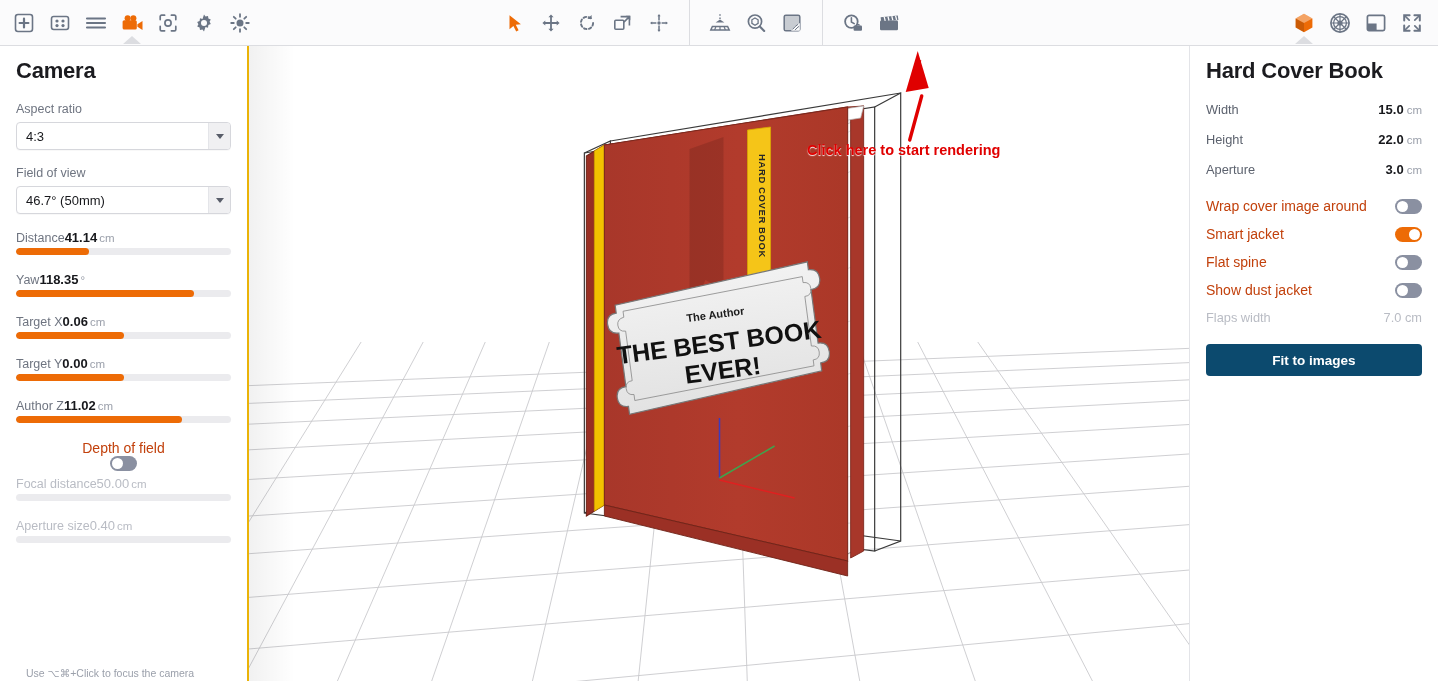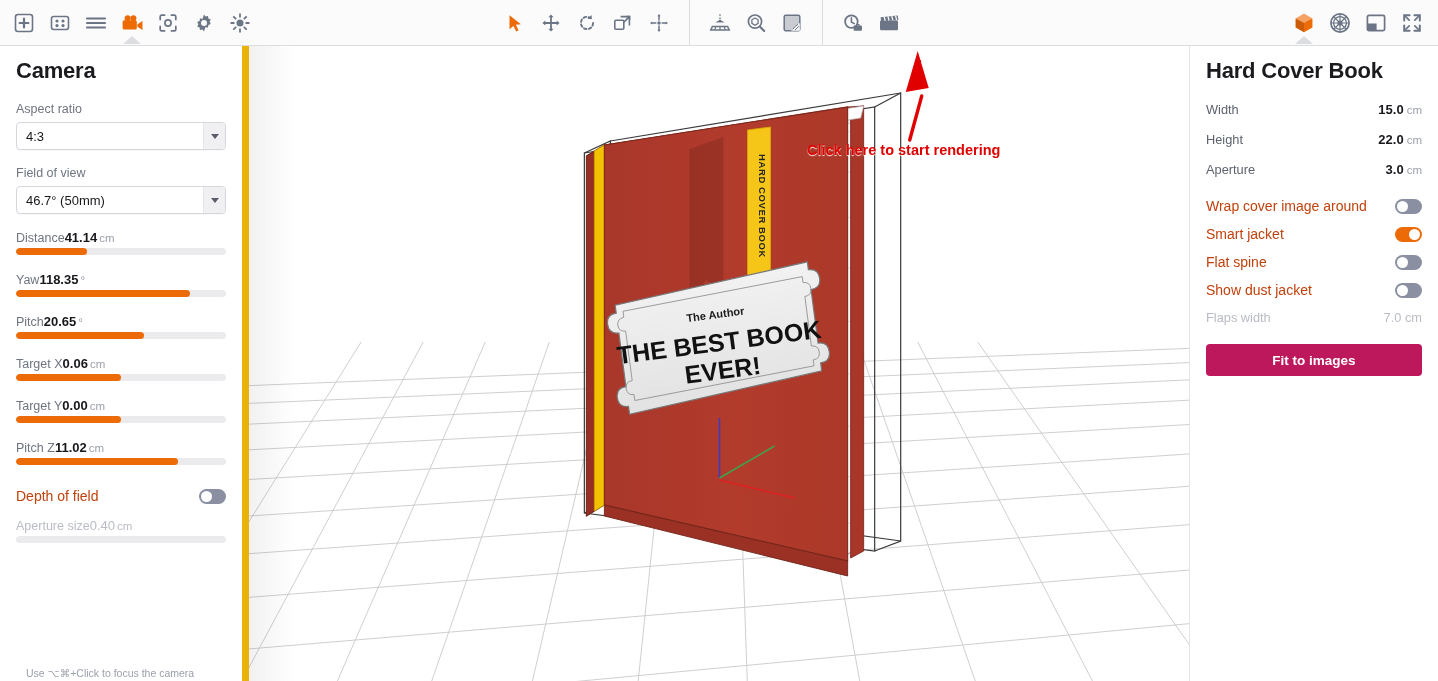--- a/index.html
+++ b/index.html
@@ -36,21 +36,21 @@
     content: ""; position: absolute; left: -9px; top: 0px;
     width: 0; height: 0; border-left: 9px solid transparent; border-right: 9px solid transparent;
     border-bottom: 8px solid #dcdde1; z-index: -1;
   }
 
   
   .body { flex: 1; display: flex; position: relative; }
 
   
   .panel { width: 249px; min-width: 249px; background: #fff; position: relative; overflow: hidden; }
-  .panel-left { border-right: 7px solid #eab308; padding: 0 16px; }
+  .panel-left { border-right: 2px solid #eab308; padding: 0 16px; }
   .panel-right { border-left: 1px solid #e3e4e8; padding: 0 16px; }
   .panel-title {
     font-size: 22px; font-weight: bold; color: #1b1b1f; letter-spacing: -0.2px;
     margin-top: 12px; margin-bottom: 18px;
   }
   .field-label { font-size: 12.5px; color: #6e7480; margin-bottom: 6px; }
 
   .select {
     height: 28px; border: 1px solid #d6d7dc; border-radius: 4px; background: #fff;
     display: flex; align-items: center; margin-bottom: 16px; cursor: pointer;
@@ -98,21 +98,21 @@
   .readonly-row { display: flex; align-items: center; justify-content: space-between; height: 26px; }
   .readonly-label { font-size: 12.8px; color: #b9bcc4; }
   .readonly-val { font-size: 12.8px; color: #b9bcc4; }
 
   .info-row { display: flex; align-items: baseline; justify-content: space-between; height: 30px; text-align: center; }
   .info-label { font-size: 12.8px; color: #5c626e; }
   .info-val { font-size: 13px; color: #17181c; font-weight: bold; }
   .info-unit { font-size: 11.5px; color: #9ba0ab; font-weight: normal; margin-left: 3px; }
 
   .btn-primary {
-    width: 100%; height: 32px; border-radius: 4px; background: #be185d; border: none;
+    width: 100%; height: 32px; border-radius: 4px; background: #0c4a6e; border: none;
     color: #fff; font-size: 13.5px; font-weight: bold; cursor: pointer; margin-top: 14px;
     font-family: "Liberation Sans", sans-serif;
   }
 
   .hint { font-size: 10.5px; color: #9ba0ab; position: absolute; bottom: 2px; left: 26px; }
 
   
   .viewport { flex: 1; position: relative; background: #ffffff; overflow: hidden; }
   .vp-shadow {
     position: absolute; left: 0; top: 0; bottom: 0; width: 46px;
@@ -325,62 +325,62 @@
             <div class="slider-head">
               <span class="slider-name">Yaw</span>
               <span class="slider-val">118.35<span class="slider-unit">°</span></span>
             </div>
             <div class="slider-track">
               <div class="slider-fill" style="width:83%"></div>
             </div>
           </div>
           <div class="slider-row">
             <div class="slider-head">
-              <span class="slider-name">Pitch</span>
-              <span class="slider-val">20.65<span class="slider-unit">°</span></span>
-            </div>
-            <div class="slider-track">
-              <div class="slider-fill" style="width:61%"></div>
-            </div>
-          </div>
-          <div class="slider-row">
-            <div class="slider-head">
               <span class="slider-name">Target X</span>
               <span class="slider-val">0.06<span class="slider-unit">cm</span></span>
             </div>
             <div class="slider-track">
               <div class="slider-fill" style="width:50%"></div>
             </div>
           </div>
           <div class="slider-row">
             <div class="slider-head">
               <span class="slider-name">Target Y</span>
               <span class="slider-val">0.00<span class="slider-unit">cm</span></span>
             </div>
             <div class="slider-track">
               <div class="slider-fill" style="width:50%"></div>
             </div>
           </div>
           <div class="slider-row">
             <div class="slider-head">
-              <span class="slider-name">Pitch Z</span>
+              <span class="slider-name">Author Z</span>
               <span class="slider-val">11.02<span class="slider-unit">cm</span></span>
             </div>
             <div class="slider-track">
               <div class="slider-fill" style="width:77%"></div>
             </div>
           </div>
         </div>
 
-      <div class="toggle-row" style="margin-top:10px;">
+      <div class="toggle-row" style="margin-top:10px;flex-direction:column;">
         <span class="toggle-label">Depth of field</span>
         <span class="switch" id="dof-switch"></span>
       </div>
 
       <div id="dof-sliders" style="margin-top:8px;">
+          <div class="slider-row dim">
+            <div class="slider-head">
+              <span class="slider-name">Focal distance</span>
+              <span class="slider-val">50.00<span class="slider-unit">cm</span></span>
+            </div>
+            <div class="slider-track">
+              <div class="slider-fill" style="width:0%"></div>
+            </div>
+          </div>
           <div class="slider-row dim">
             <div class="slider-head">
               <span class="slider-name">Aperture size</span>
               <span class="slider-val">0.40<span class="slider-unit">cm</span></span>
             </div>
             <div class="slider-track">
               <div class="slider-fill" style="width:0%"></div>
             </div>
           </div>
         </div>

